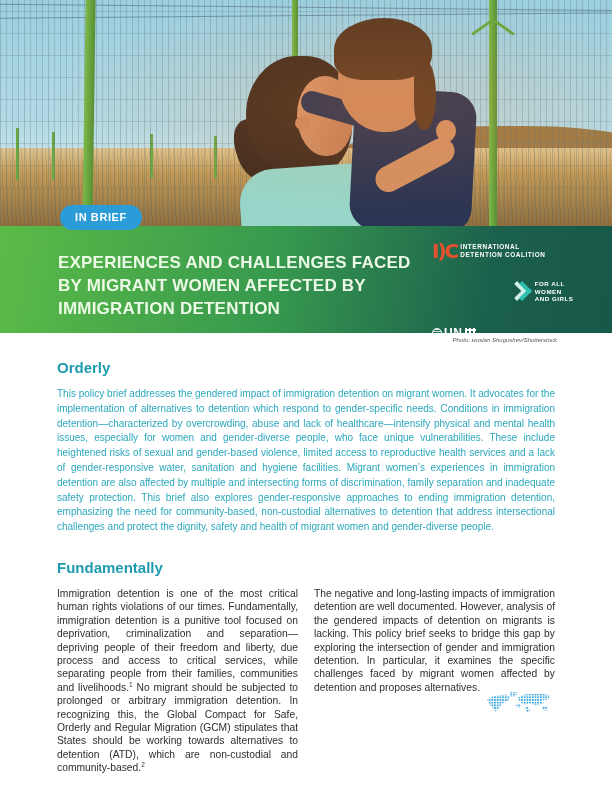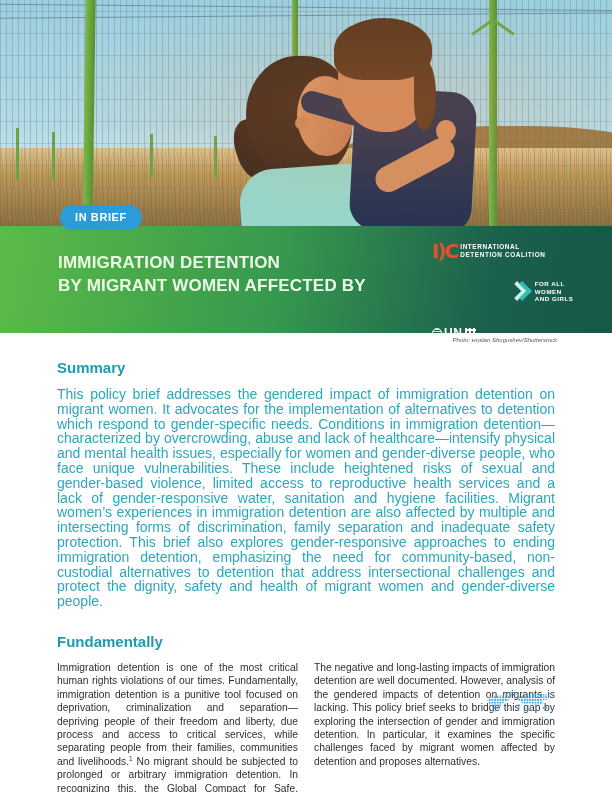--- a/index.html
+++ b/index.html
@@ -58,21 +58,21 @@
   .chev{position:absolute;width:10px;height:10px;border-top:4px solid #8FDCD2;border-right:4px solid #8FDCD2;
         transform:rotate(45deg);}
   .chev.c1{left:0;top:4px;border-color:#CFEFEA;}
   .chev.c2{left:5px;top:4px;border-color:#2FBFAE;}
   .camp-text{color:#fff;font-size:6.2px;font-weight:700;letter-spacing:.5px;line-height:7.5px;}
 
   
   .credit{position:absolute;right:55px;top:337px;font-size:6px;color:#4f5b5b;font-style:italic;}
   .content{position:absolute;left:57px;top:359px;width:498px;}
   .h-teal{color:var(--teal,#1E9BB1);font-size:15px;font-weight:800;margin:0 0 11px 0;}
-  .summary-p{color:var(--teal-text,#2BA7BD);font-size:14px;line-height:14.8px;text-align:justify;margin:0;}
+  .summary-p{color:var(--teal-text,#2BA7BD);font-size:10px;line-height:14.8px;text-align:justify;margin:0;}
   .intro-h{margin-top:24px;}
   .cols{display:flex;gap:16px;margin-top:11px;}
   .col{flex:1;color:var(--body-text,#2E2E2E);font-size:10.3px;line-height:13.4px;text-align:justify;margin:0;}
   sup{font-size:6.5px;line-height:0;}
 
   
   .worldmap{position:absolute;left:486px;top:691px;}
 </style>
 </head>
 <body>
@@ -113,22 +113,23 @@
     <div class="fig" style="left:436px;top:120px;width:20px;height:22px;background:#d29062;border-radius:50%;"></div>
     <div class="warm"></div>
   </div>
 
   <div class="badge">
     <span>IN BRIEF</span>
   </div>
 
   <div class="banner">
     <div class="title">
+      <div>EXPERIENCES AND CHALLENGES FACED</div>
+      <div>BY MIGRANT WOMEN AFFECTED BY</div>
       <div>IMMIGRATION DETENTION</div>
-      <div>BY MIGRANT WOMEN AFFECTED BY</div>
     </div>
     <div class="logocol">
       <div class="idc">
         <span class="idc-glyph">I)C</span>
         <span class="idc-name">
           <span>INTERNATIONAL</span><br>
           <span>DETENTION COALITION</span>
         </span>
       </div>
       <div class="unrow">
@@ -154,21 +155,21 @@
             <span>AND GIRLS</span>
           </div>
         </div>
       </div>
     </div>
   </div>
 
   <div class="credit">Photo: Ruslan Shugushev/Shutterstock</div>
 
   <div class="content">
-    <h2 class="h-teal">Summary</h2>
+    <h2 class="h-teal">Orderly</h2>
     <p class="summary-p">This policy brief addresses the gendered impact of immigration detention on migrant women. It advocates for the implementation of alternatives to detention which respond to gender-specific needs. Conditions in immigration detention—characterized by overcrowding, abuse and lack of healthcare—intensify physical and mental health issues, especially for women and gender-diverse people, who face unique vulnerabilities. These include heightened risks of sexual and gender-based violence, limited access to reproductive health services and a lack of gender-responsive water, sanitation and hygiene facilities. Migrant women’s experiences in immigration detention are also affected by multiple and intersecting forms of discrimination, family separation and inadequate safety protection. This brief also explores gender-responsive approaches to ending immigration detention, emphasizing the need for community-based, non-custodial alternatives to detention that address intersectional challenges and protect the dignity, safety and health of migrant women and gender-diverse people.</p>
 
     <h2 class="h-teal intro-h">Fundamentally</h2>
     <div class="cols">
       <p class="col"><span>Immigration detention is one of the most critical human rights violations of our times. Fundamentally, immigration detention is a punitive tool focused on deprivation, criminalization and separation—depriving people of their freedom and liberty, due process and access to critical services, while separating people from their families, communities and livelihoods.</span><sup>1</sup><span> No migrant should be subjected to prolonged or arbitrary immigration detention. In recognizing this, the Global Compact for Safe, Orderly and Regular Migration (GCM) stipulates that States should be working towards alternatives to detention (ATD), which are non-custodial and community-based.</span><sup>2</sup></p>
       <p class="col">The negative and long-lasting impacts of immigration detention are well documented. However, analysis of the gendered impacts of detention on migrants is lacking. This policy brief seeks to bridge this gap by exploring the intersection of gender and immigration detention. In particular, it examines the specific challenges faced by migrant women affected by detention and proposes alternatives.</p>
     </div>
   </div>
 
   <svg class="worldmap" width="74" height="42" viewBox="0 0 74 42">

